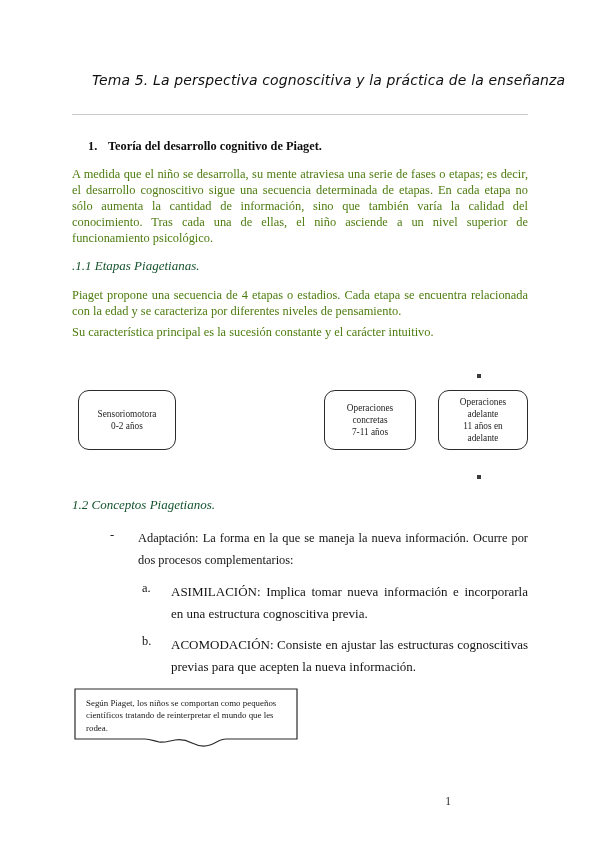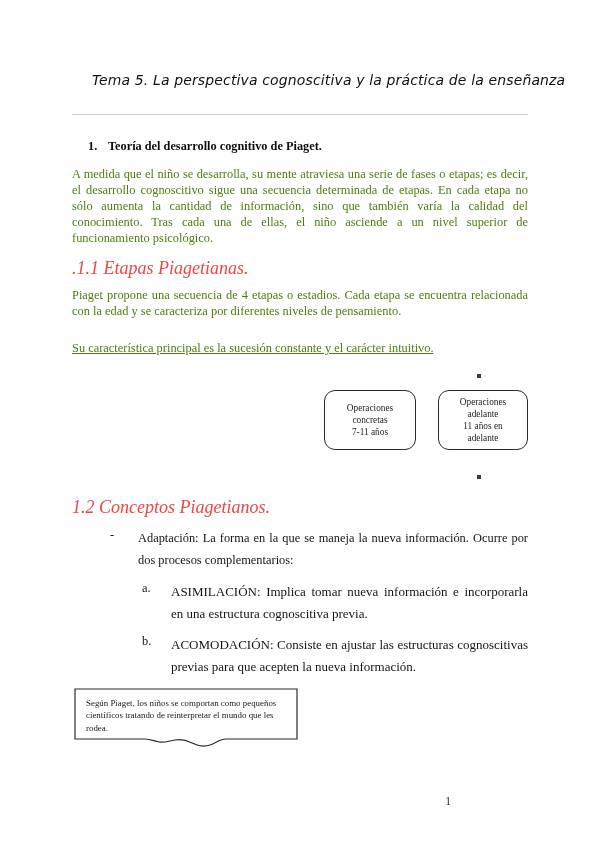--- a/index.html
+++ b/index.html
@@ -76,22 +76,22 @@
     line-height: 16px;
     text-align: justify;
     text-justify: inter-word;
     color: #4d7c0f;
   }
   .para.nojust { text-align: left; }
 
   .subhead {
     position: absolute;
     font-style: italic;
-    font-size: 18px;
-    color: #ef4444;
+    font-size: 13px;
+    color: #14532d;
     white-space: nowrap;
   }
 
   
   .stages {
     position: absolute;
     left: 0px;
     top: 390px;
     width: 456px;
     height: 68px;
@@ -198,27 +198,31 @@
 
     <div class="sec-num" style="left:16px; top:139px;">1.</div>
     <div class="sec-heading" style="left:36px; top:139px;">Teoría del desarrollo cognitivo de Piaget.</div>
 
     <div class="para" style="left:0px; top:166px; width:456px;">A medida que el niño se desarrolla, su mente atraviesa una serie de fases o etapas; es decir, el desarrollo cognoscitivo sigue una secuencia determinada de etapas. En cada etapa no sólo aumenta la cantidad de información, sino que también varía la calidad del conocimiento. Tras cada una de ellas, el niño asciende a un nivel superior de funcionamiento psicológico.</div>
 
     <div class="subhead" style="left:0px; top:258px;">.1.1 Etapas Piagetianas.</div>
 
     <div class="para" style="left:0px; top:287px; width:456px;">Piaget propone una secuencia de 4 etapas o estadios. Cada etapa se encuentra relacionada con la edad y se caracteriza por diferentes niveles de pensamiento.</div>
 
-    <div class="para nojust" style="left:0px; top:340px; width:456px;text-decoration:underline;">Su característica principal es la sucesión constante y el carácter intuitivo.</div>
+    <div class="para nojust" style="left:0px; top:324px; width:456px;">Su característica principal es la sucesión constante y el carácter intuitivo.</div>
 
     <div class="stages">
 
       <div class="handle" style="left:405px; top:-16px;"></div>
       <div class="handle" style="left:405px; top:85px;"></div>
 
+      <div class="stage-box" style="left:6px; width:98px;">
+        <div class="stage-line">Sensoriomotora</div>
+        <div class="stage-line">0-2 años</div>
+      </div>
 
 
       <div class="stage-box" style="left:252px; width:92px;">
         <div class="stage-line">Operaciones</div>
         <div class="stage-line">concretas</div>
         <div class="stage-line">7-11 años</div>
       </div>
 
       <div class="stage-box" style="left:366px; width:90px;">
         <div class="stage-line">Operaciones</div>

